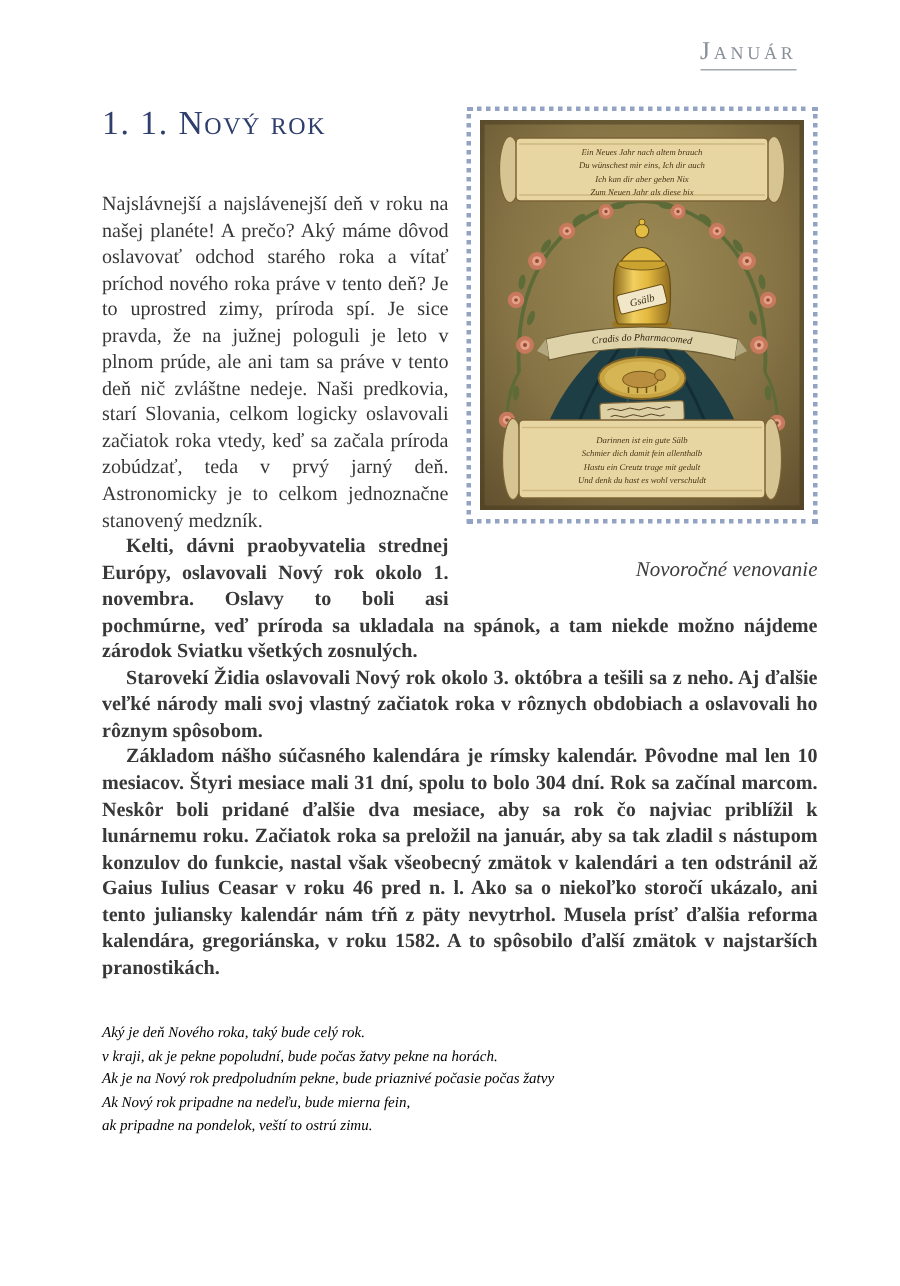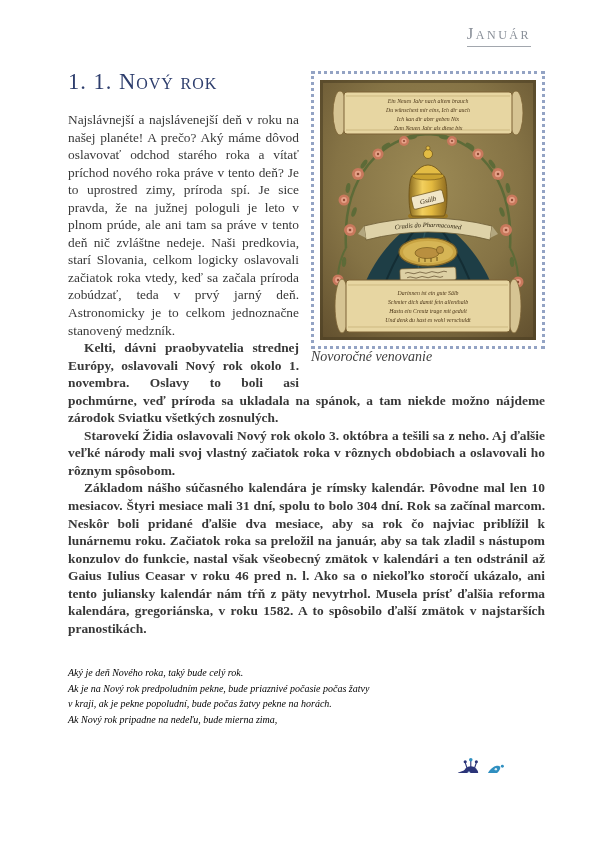--- a/index.html
+++ b/index.html
@@ -31,29 +31,29 @@
     margin:24px 0 10px 12px;
     padding:0;
   }
   .frame{
     border:3px dotted #93a3c4;
     padding:6px;
     background:#ffffff;
     line-height:0;
   }
   figcaption{
-    text-align:left;
+    text-align:right;
     font-style:italic;
     font-size:14px;
     color:#3c3c3c;
-    margin-top:0;
+    margin-top:24px;
     line-height:1.2;
   }
   h1.title{
-    margin:22px 0 16px 0;
+    margin:22px 0 32px 0;
     font-weight:normal;
     font-variant:small-caps;
     font-size:22.5px;
     letter-spacing:1px;
     color:#2e3e6d;
   }
   p.body{
     margin:0;
     font-size:13.4px;
     line-height:1.31;
@@ -286,23 +286,24 @@
 
     <h1 class="title">1. 1. Nový rok</h1>
 
     <p class="body">Najslávnejší a najslávenejší deň v roku na našej planéte! A prečo? Aký máme dôvod oslavovať odchod starého roka a vítať príchod nového roka práve v tento deň? Je to uprostred zimy, príroda spí. Je sice pravda, že na južnej pologuli je leto v plnom prúde, ale ani tam sa práve v tento deň nič zvláštne nedeje. Naši predkovia, starí Slovania, celkom logicky oslavovali začiatok roka vtedy, keď sa začala príroda zobúdzať, teda v prvý jarný deň. Astronomicky je to celkom jednoznačne stanovený medzník.</p>
     <p class="body ind">Kelti, dávni praobyvatelia strednej Európy, oslavovali Nový rok okolo 1. novembra. Oslavy to boli asi pochmúrne, veď príroda sa ukladala na spánok, a tam niekde možno nájdeme zárodok Sviatku všetkých zosnulých.</p>
     <p class="body ind">Starovekí Židia oslavovali Nový rok okolo 3. októbra a tešili sa z neho. Aj ďalšie veľké národy mali svoj vlastný začiatok roka v rôznych obdobiach a oslavovali ho rôznym spôsobom.</p>
     <p class="body ind">Základom nášho súčasného kalendára je rímsky kalendár. Pôvodne mal len 10 mesiacov. Štyri mesiace mali 31 dní, spolu to bolo 304 dní. Rok sa začínal marcom. Neskôr boli pridané ďalšie dva mesiace, aby sa rok čo najviac priblížil k lunárnemu roku. Začiatok roka sa preložil na január, aby sa tak zladil s nástupom konzulov do funkcie, nastal však všeobecný zmätok v kalendári a ten odstránil až Gaius Iulius Ceasar v roku 46 pred n. l. Ako sa o niekoľko storočí ukázalo, ani tento juliansky kalendár nám tŕň z päty nevytrhol. Musela prísť ďalšia reforma kalendára, gregoriánska, v roku 1582. A to spôsobilo ďalší zmätok v najstarších pranostikách.</p>
 
     <div class="proverbs">
       <div class="line">Aký je deň Nového roka, taký bude celý rok.</div>
+      <div class="line">v kraji, ak je pekne popoludní, bude počas žatvy pekne na horách.</div>
       <div class="line">Ak je na Nový rok predpoludním pekne, bude priaznivé počasie počas žatvy</div>
-      <div class="line">v kraji, ak je pekne popoludní, bude počas žatvy pekne na horách.</div>
-      <div class="line">Ak Nový rok pripadne na nedeľu, bude mierna zima,</div>
+      <div class="line">Ak Nový rok pripadne na nedeľu, bude mierna fein,</div>
+      <div class="line">ak pripadne na pondelok, veští to ostrú zimu.</div>
 
       <svg class="bird" viewBox="0 0 56 58" xmlns="http://www.w3.org/2000/svg">
 
         <path d="M23,40 L22,52 M30,40 L30,52" stroke="#2b3478" stroke-width="2" fill="none"></path>
         <path d="M22,52 l-5,3 M22,52 l3,4 M30,52 l-3,4 M30,52 l5,3" stroke="#2b3478" stroke-width="1.6" fill="none"></path>
 
         <path d="M13,12 L11,6 M17,11 L17,4 M21,12 L23,6" stroke="#2b3478" stroke-width="1.2" fill="none"></path>
         <circle cx="11" cy="5" r="1.7" fill="#2b3478"></circle>
         <circle cx="17" cy="3" r="1.9" fill="#2f8fc0"></circle>
         <circle cx="23" cy="5" r="1.7" fill="#2b3478"></circle>

